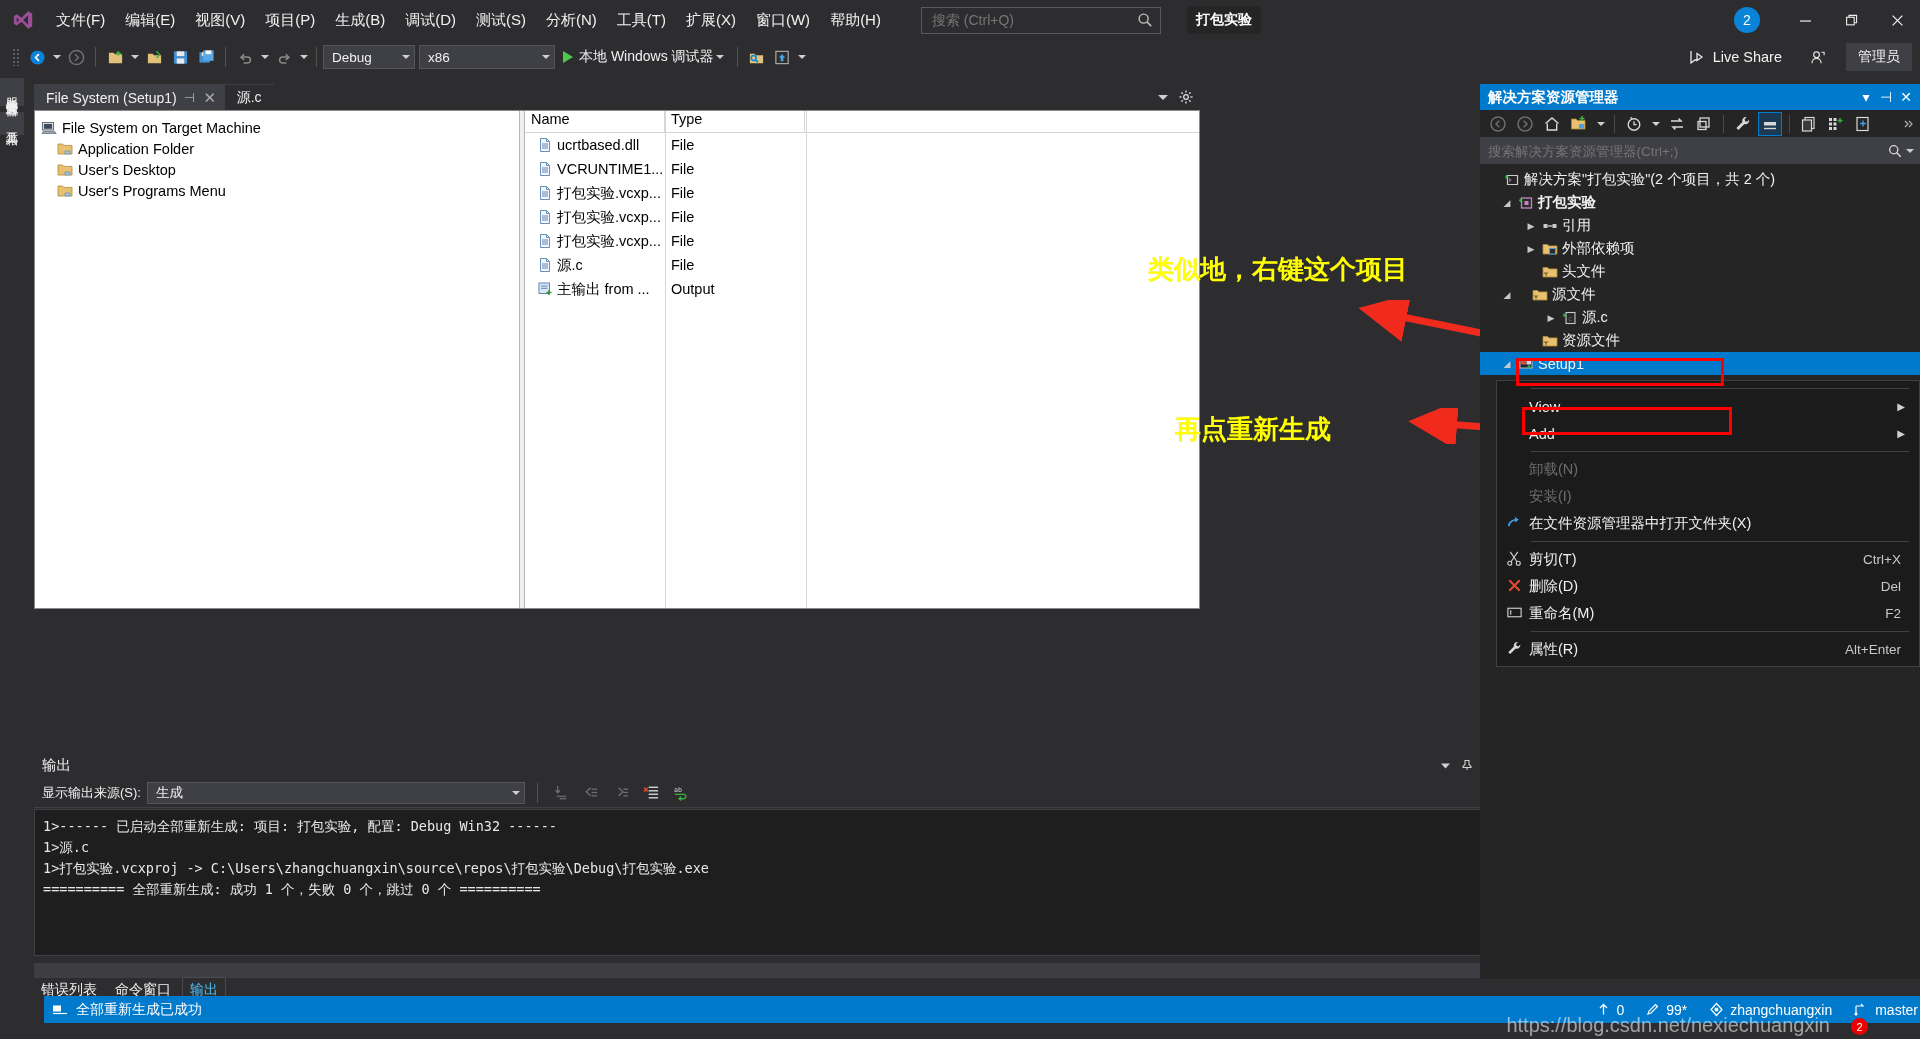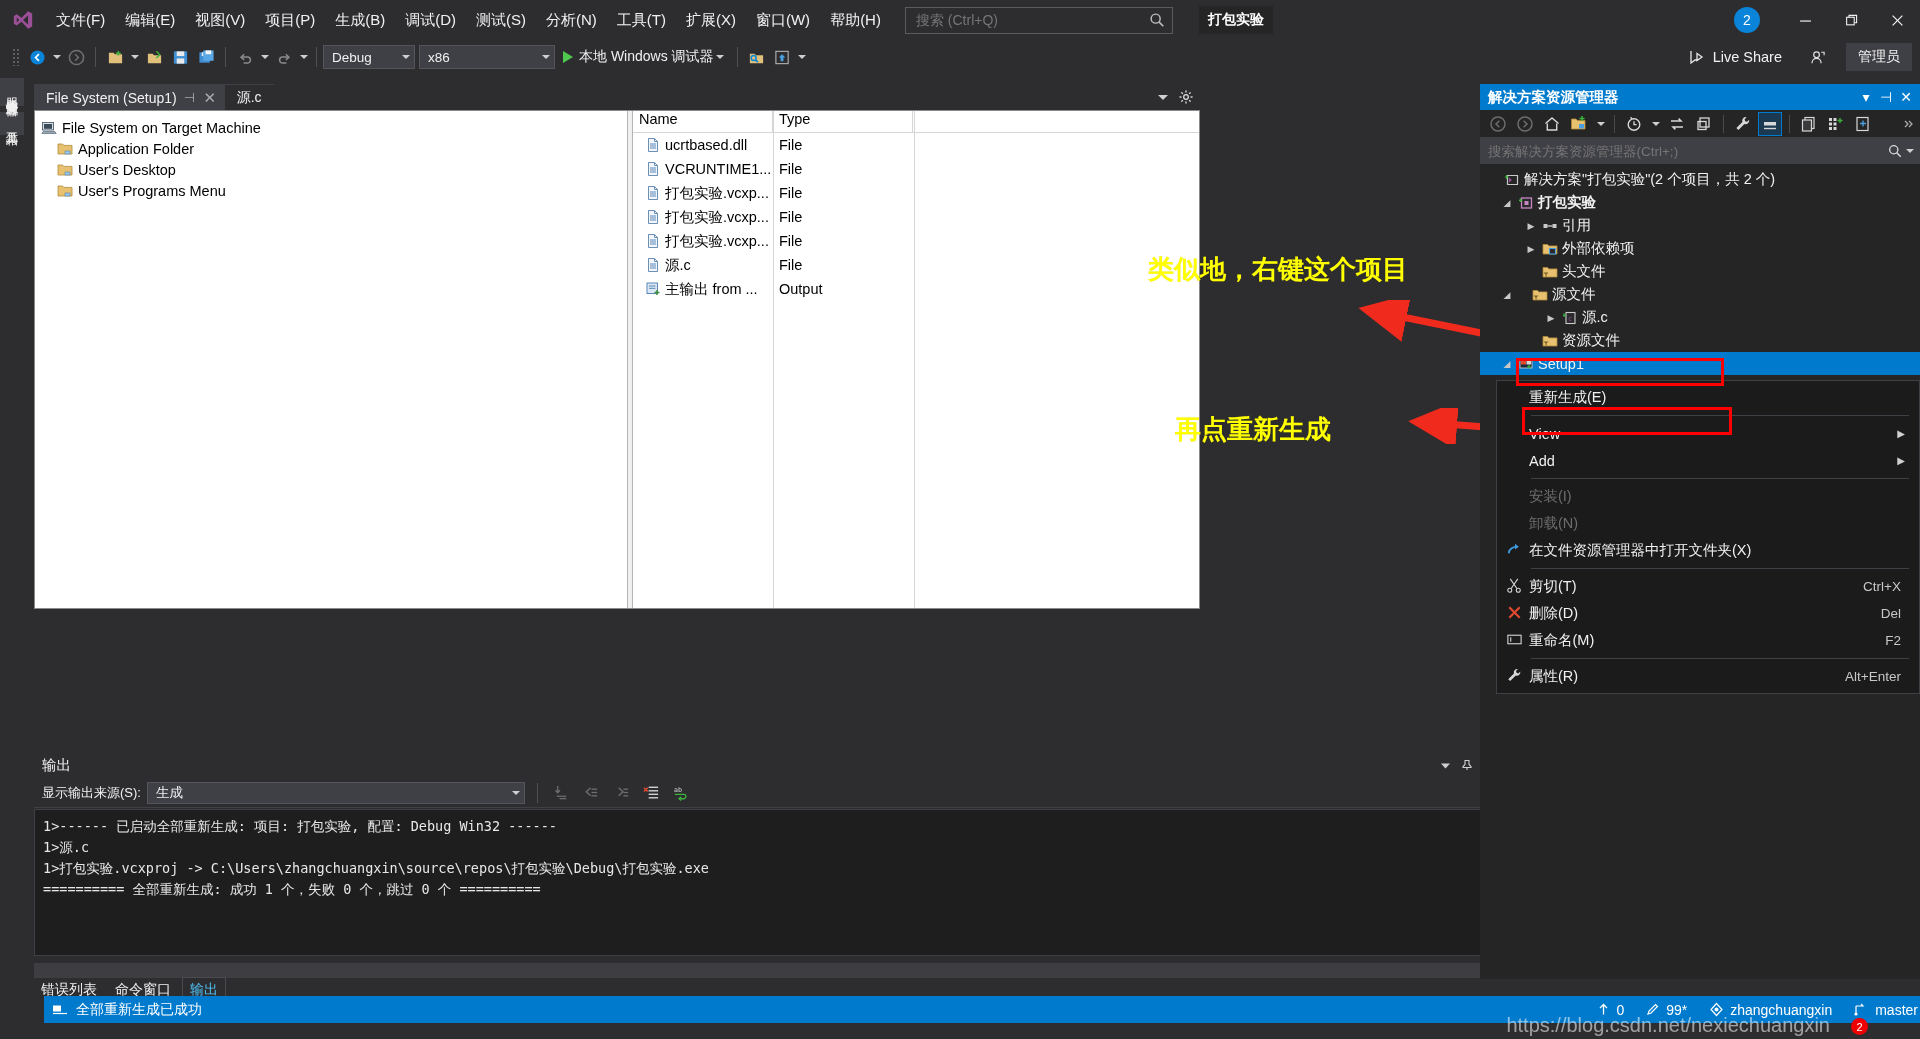--- a/index.html
+++ b/index.html
@@ -21,21 +21,21 @@
   .vs-logo {
     width: 46px; height: 40px; display: flex; align-items: center; justify-content: center;
   }
   .vs-logo svg { width: 22px; height: 22px; }
   .menu-list { display: flex; align-items: center; height: 40px; }
   .menu-item {
     padding: 0 10px; height: 40px; line-height: 40px; font-size: 15px;
     color: #f1f1f1; white-space: nowrap; cursor: default;
   }
   .qsearch {
-    margin-left: 14px; width: 268px; height: 27px;
+    margin-left: 30px; width: 240px; height: 27px;
     background: #2d2d30; border: 1px solid #5a5a5c;
     display: flex; align-items: center; padding: 0 6px 0 10px;
   }
   .qsearch input {
     flex: 1; background: transparent; border: 0; outline: none;
     color: #999; font-size: 14px; font-family: inherit;
   }
   .qsearch .mag { width: 18px; height: 18px; opacity: .85; }
   .sln-chip {
     margin-left: 26px; font-size: 14px; font-weight: bold;
@@ -97,21 +97,21 @@
   .doc-tab.inactive { background: #2d2d30; color: #f1f1f1; padding-right: 12px; }
   .doc-tab .pin, .doc-tab .x { opacity: .6; font-size: 13px; width: 14px; text-align:center; }
   .doc-tab .x { font-size: 15px; }
   .doc-tools { position: absolute; right: 0; top: 0; height: 26px; display: flex; align-items: center; gap: 10px; padding-right: 6px; }
   .doc-tools .dv { border-left:5px solid transparent;border-right:5px solid transparent;border-top:5px solid #d0d0d0; }
 
   .designer {
     position: absolute; left: 34px; top: 110px; width: 1166px; height: 499px;
     background: #ffffff; border: 1px solid #8a8a8a; display: flex;
   }
-  .ds-left { width: 592px; border-right: 1px solid #ffffff; padding: 6px 0 0 6px; position: relative; text-align: right; }
+  .ds-left { width: 484px; border-right: 1px solid #ffffff; padding: 6px 0 0 6px; position: relative; text-align: right; }
   .ds-splitter { width: 6px; background: #f0f0f0; border-left: 1px solid #b5b5b5; border-right: 1px solid #b5b5b5; }
   .ds-right { flex: 1; position: relative; }
 
   .tree-node { display: flex; align-items: center; gap: 5px; font-size: 14.5px; color: #000; height: 21px; }
   .tree-node.lvl1 { padding-left: 16px; }
   .ico { width: 16px; height: 16px; flex: none; }
 
   .fl-head { display: flex; height: 22px; border-bottom: 1px solid #d6d6d6; font-size: 14.5px; color: #000; }
   .fl-col-name { width: 140px; padding-left: 6px; border-right: 1px solid #d6d6d6; }
   .fl-col-type { width: 140px; padding-left: 6px; border-right: 1px solid #d6d6d6; }
@@ -918,46 +918,41 @@
           </svg>
         <span>Setup1</span>
       </div>
 
     </div>
   </div>
 
   <div class="ctxmenu">
 
 
-    <div class="cmi">
-      <span class="cico"></span>
-      <span class="ctext">重新生成(E)</span>
-      <span class="ckey"></span>
-    </div>
     <div class="cmsep"></div>
 
     <div class="cmi">
       <span class="cico"></span>
       <span class="ctext">View</span>
       <span class="carrow">▶</span>
     </div>
     <div class="cmi">
       <span class="cico"></span>
       <span class="ctext">Add</span>
       <span class="carrow">▶</span>
     </div>
     <div class="cmsep"></div>
 
     <div class="cmi disabled">
       <span class="cico"></span>
-      <span class="ctext">安装(I)</span>
+      <span class="ctext">卸载(N)</span>
     </div>
     <div class="cmi disabled">
       <span class="cico"></span>
-      <span class="ctext">卸载(N)</span>
+      <span class="ctext">安装(I)</span>
     </div>
 
     <div class="cmi">
       <span class="cico">
         <svg width="17" height="17" viewBox="0 0 18 18">
             <path d="M3 13c0-5 5-7 9-7" fill="none" stroke="#3e9ade" stroke-width="2"></path>
             <path d="M9.5 3 13.5 6l-4 3z" fill="#3e9ade"></path>
           </svg>
       </span>
       <span class="ctext">在文件资源管理器中打开文件夹(X)</span>

